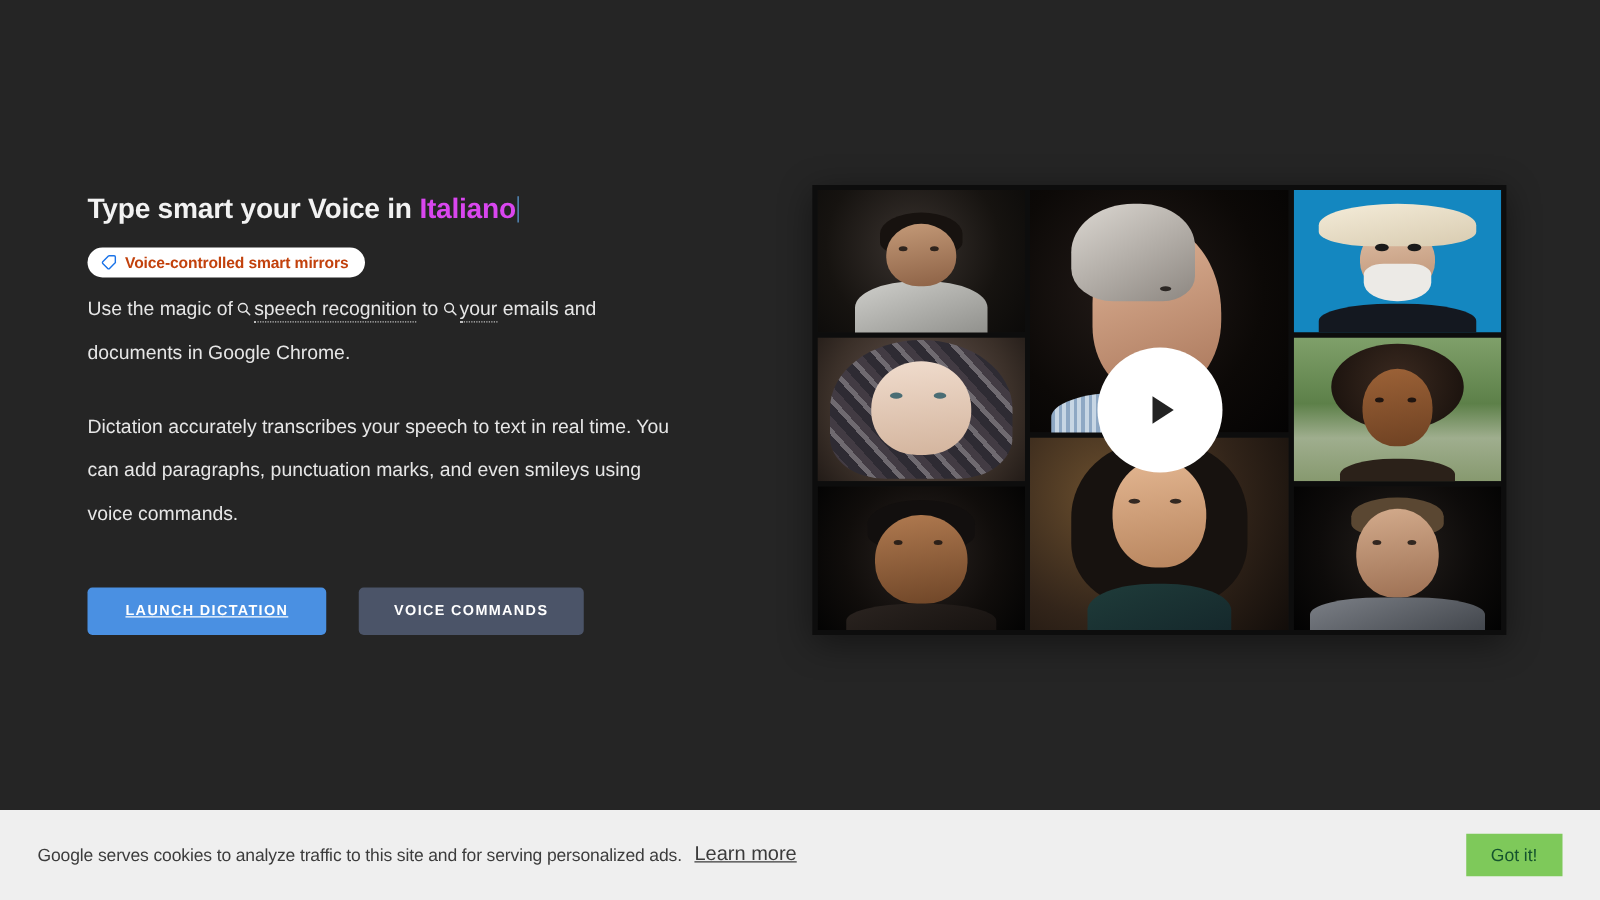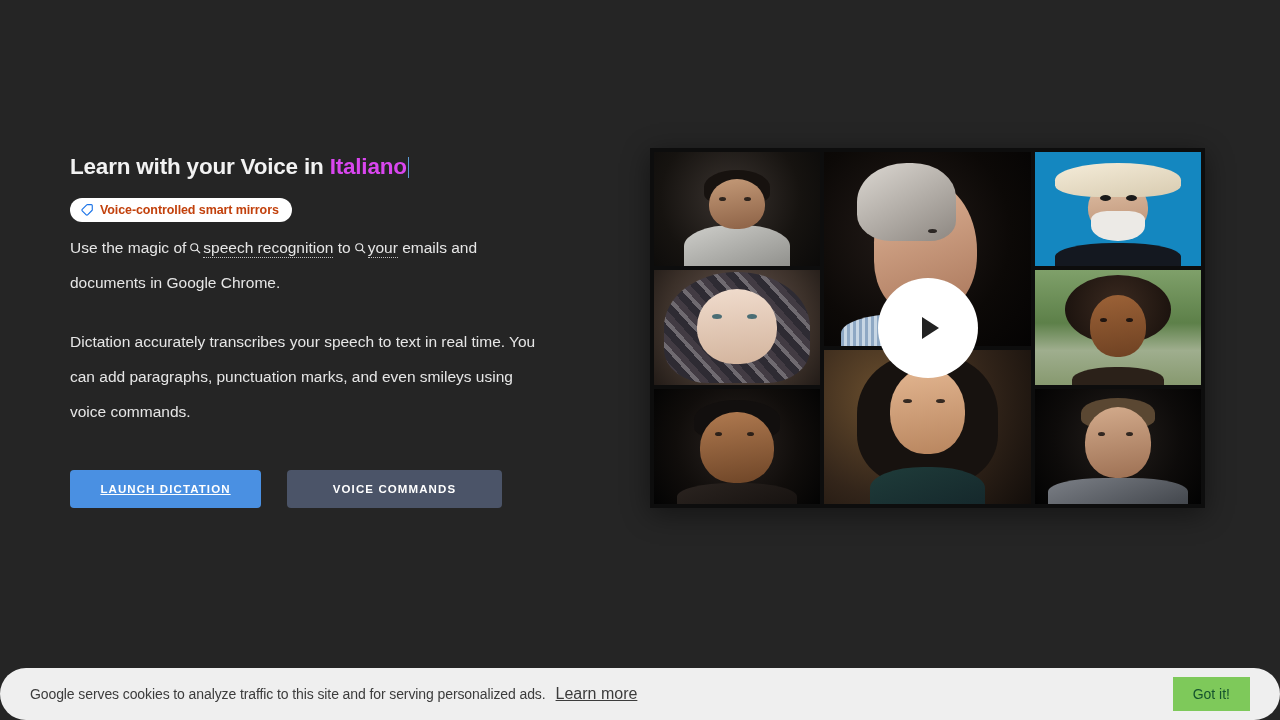--- a/index.html
+++ b/index.html
@@ -113,21 +113,21 @@
     align-items: center;
     justify-content: center;
     font-family: "Liberation Sans", sans-serif;
     font-size: 11.5px;
     font-weight: bold;
     letter-spacing: 1.1px;
     color: #ffffff;
     cursor: pointer;
   }
   .btn-primary { background: #4a90e2; width: 191px; text-decoration: underline; }
-  .btn-secondary { background: #4b5468; width: 215px; }
+  .btn-secondary { background: #4b5468; width: 180px; }
 
   
   .video-col {
     flex: 1 1 auto;
     display: flex;
     justify-content: center;
   }
 
   .video-frame {
     position: relative;
@@ -270,26 +270,25 @@
     border-top: 11px solid transparent;
     border-bottom: 11px solid transparent;
     margin-left: 5px;
   }
 
   
   .cookie-bar {
     position: absolute;
     left: 0; bottom: 0;
     width: 1280px;
-    height: 52px;
+    height: 72px;
     background: #efefef;
     display: flex;
     align-items: center;
     padding: 0 30px;
-    border-radius: 27px;
   }
   .cookie-text {
     font-size: 14px;
     color: #3c3c3c;
     letter-spacing: -0.1px;
   }
   .cookie-link {
     color: #3c3c3c;
     text-decoration: underline;
     margin-left: 10px;
@@ -308,21 +307,21 @@
 </style>
 </head>
 <body>
 
 <section class="hero">
   <div class="hero-inner">
 
     <div class="copy-col">
 
       <h1 class="headline">
-        <span>Learn with your Voice in </span><span class="lang">Italiano</span><span class="caret"></span>
+        <span>Type smart your Voice in </span><span class="lang">Italiano</span><span class="caret"></span>
       </h1>
 
       <div class="badge">
         <span class="tag-icon">
           <svg width="13" height="13" viewBox="0 0 24 24" fill="none" stroke="#1a73e8" stroke-width="2.1" stroke-linecap="round" stroke-linejoin="round">
             <path d="M20.6 13.4L12.2 21.8a1.8 1.8 0 0 1-2.6 0l-7.4-7.4a1.8 1.8 0 0 1 0-2.6L10.6 3.4a1.8 1.8 0 0 1 1.3-.5h7.1a1.8 1.8 0 0 1 1.8 1.8v7.1a1.8 1.8 0 0 1-.2 1.6z"></path>
           </svg>
         </span>
         <span class="badge-label">Voice-controlled smart mirrors</span>
       </div>

